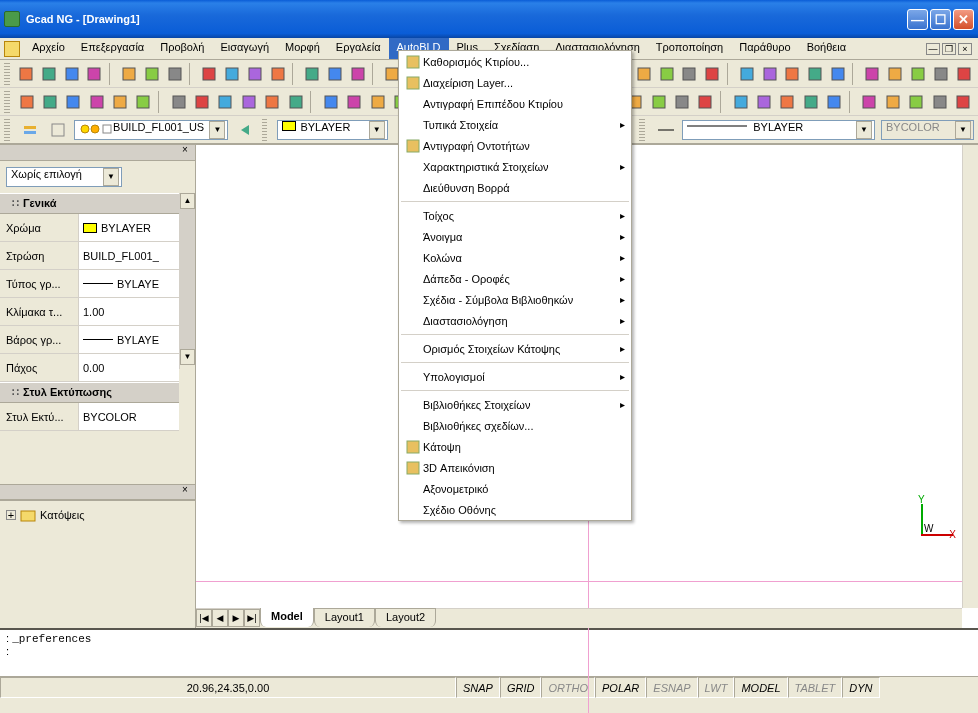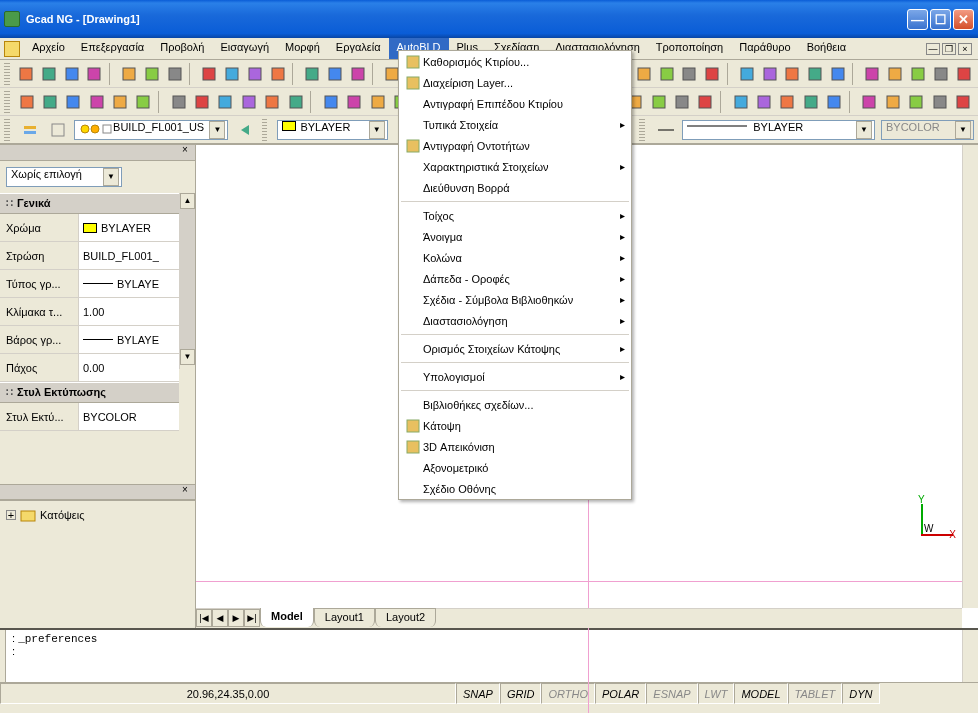--- a/index.html
+++ b/index.html
@@ -41,21 +41,21 @@
 .combo::after { content:"▼"; position:absolute; right:2px; font-size:8px; color:#000; background:#ece9d8; border:1px solid #aca899; width:14px; text-align:center; line-height:16px; height:16px; }
 .swatch { width:14px; height:10px; border:1px solid #000; margin-right:4px; }
 .swatch.yellow { background:#ffff00; }
 
 
 .workspace { display:flex; height: 483px; background:#fff; }
 .left-panel { width: 196px; background:#ece9d8; border-right:1px solid #aca899; display:flex; flex-direction:column; }
 .panel-header { height:16px; background:#d4d0c8; border-bottom:1px solid #aca899; display:flex; justify-content:flex-end; padding:0 4px; }
 .panel-close { width:12px; height:12px; font-size:10px; text-align:center; line-height:10px; cursor:pointer; }
 .sel-combo-row { padding: 6px; }
-.prop-section { background:#d4d0c8; font-weight:bold; padding:3px 6px; border-top:1px solid #fff; border-bottom:1px solid #aca899;}
+.prop-section { background:#d4d0c8; font-weight:bold; padding:3px 12px; border-top:1px solid #fff; border-bottom:1px solid #aca899;}
 .prop-row { display:flex; height:28px; align-items:center; border-bottom:1px solid #d4d0c8;}
 .prop-row .k { width: 78px; padding-left:6px; background:#ece9d8; overflow:hidden; white-space:nowrap; text-overflow:ellipsis;}
 .prop-row .v { flex:1; background:#fff; height:100%; display:flex; align-items:center; padding:0 4px; border-left:1px solid #d4d0c8; overflow:hidden; white-space:nowrap;}
 .prop-scroll { width:16px; background:#ece9d8; border-left:1px solid #d4d0c8; }
 .scroll-arrow { height:16px; background:#ece9d8; border:1px solid #aca899; font-size:8px; text-align:center; line-height:14px; }
 
 .tree-panel { border-top:1px solid #aca899; padding: 6px; flex:1; }
 .tree-item { display:flex; align-items:center; gap:4px; }
 
 
@@ -78,21 +78,21 @@
 .scroll-track { flex:1; background:#ece9d8; }
 
 
 .dropdown { position:absolute; top: 50px; left: 398px; width: 234px; background:#fff; border:1px solid #aca899; box-shadow: 2px 2px 3px rgba(0,0,0,0.3); z-index: 100; }
 .dd-item { display:flex; align-items:center; height:21px; padding: 0 22px 0 4px; cursor:pointer; position:relative;}
 .dd-item .ic-slot { width:20px; display:flex; justify-content:center; }
 .dd-sep { height:1px; background:#d4d0c8; margin: 3px 2px; }
 .dd-item.has-sub::after { content:"▸"; position:absolute; right:6px; font-size:10px; }
 
 
-.cmd-area { height: 54px; border-top: 2px inset #aca899; background:#fff; display:flex;}
+.cmd-area { height: 48px; border-top: 2px inset #aca899; background:#fff; display:flex;flex-direction:column;}
 .cmd-handle { width:6px; background:#ece9d8; border-right:1px solid #aca899;}
 .cmd-lines { flex:1; display:flex; flex-direction:column; font-family: "Courier New", monospace; font-size:13px; padding:2px 6px;}
 .cmd-scroll-v { width:16px; background:#ece9d8; border-left:1px solid #d4d0c8;}
 
 
 .statusbar { height:22px; background:#ece9d8; border-top:1px solid #aca899; display:flex; align-items:stretch; }
 .status-coords { width:456px; border:1px solid #fff; border-top-color:#aca899; border-left-color:#aca899; text-align:center; line-height:20px; }
 .status-cell { padding:0 6px; border:1px solid #fff; border-top-color:#aca899; border-left-color:#aca899; line-height:20px; cursor:pointer;font-style:italic;}
 .status-cell.off { color:#888; }
 .status-cell.on { color:#000; }
@@ -774,20 +774,24 @@
     <div class="dd-item has-sub">
       <span class="ic-slot"></span>
       <span>Ορισμός Στοιχείων Κάτοψης</span>
     </div>
     <div class="dd-sep"></div>
     <div class="dd-item has-sub">
       <span class="ic-slot"></span>
       <span>Υπολογισμοί</span>
     </div>
     <div class="dd-sep"></div>
+    <div class="dd-item has-sub">
+      <span class="ic-slot"></span>
+      <span>Βιβλιοθήκες Στοιχείων</span>
+    </div>
     <div class="dd-item">
       <span class="ic-slot"></span>
       <span>Βιβλιοθήκες σχεδίων...</span>
     </div>
     <div class="dd-item">
       <span class="ic-slot">
         <svg class="ic">
           <rect x="2" y="2" width="12" height="12" fill="#e8c060" stroke="#8a6"></rect>
         </svg>
       </span>

